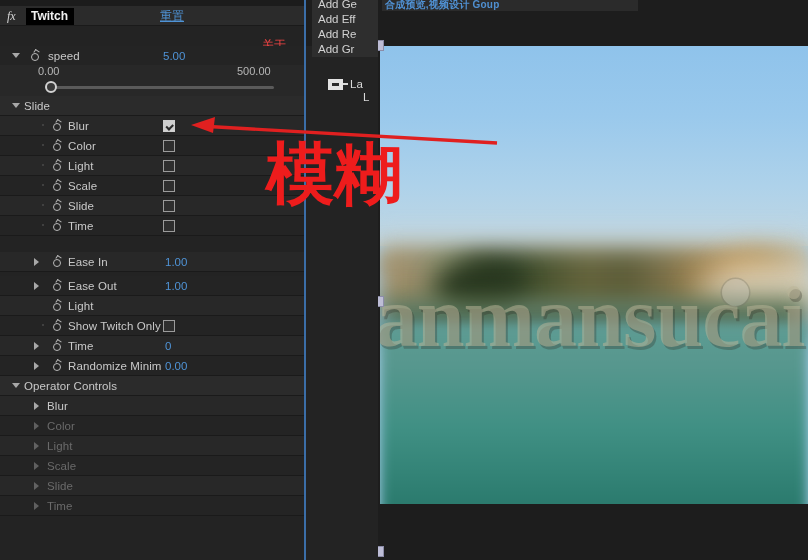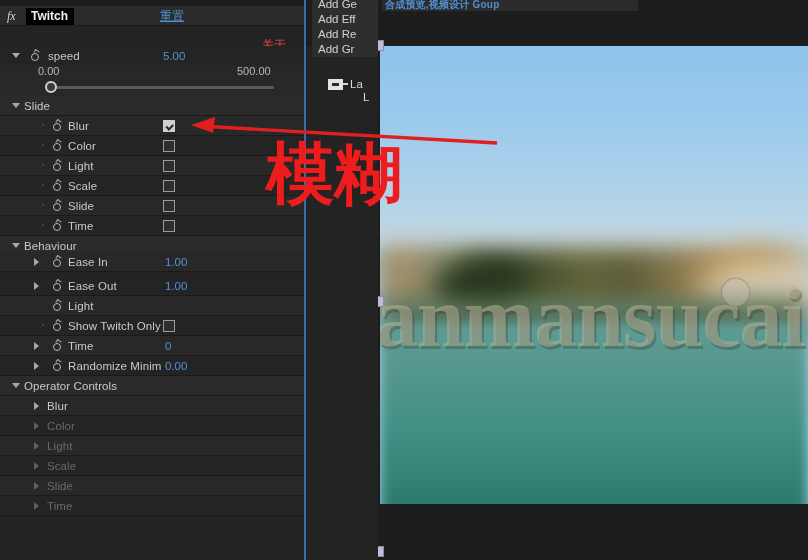--- a/index.html
+++ b/index.html
@@ -227,24 +227,20 @@
     <div class="row alt" style="top:216px;">
       <span class="dot"></span>
       <span class="stopwatch" style="left:52px;">
           <i></i>
           <b></b>
         </span>
       <span class="lbl" style="left:68px;">Time</span>
       <span class="chk" style="left:163px;"></span>
     </div>
 
-    <div class="row hdr" style="top:236px;">
-      <span class="tri tri-down" style="left:12px;"></span>
-      <span class="lbl" style="left:24px;">Behaviour</span>
-    </div>
 
     <div class="row" style="top:252px;">
       <span class="tri tri-right" style="left:34px;"></span>
       <span class="stopwatch" style="left:52px;">
           <i></i>
           <b></b>
         </span>
       <span class="lbl" style="left:68px;">Ease In</span>
       <span class="val" style="left:165px;">1.00</span>
     </div>

